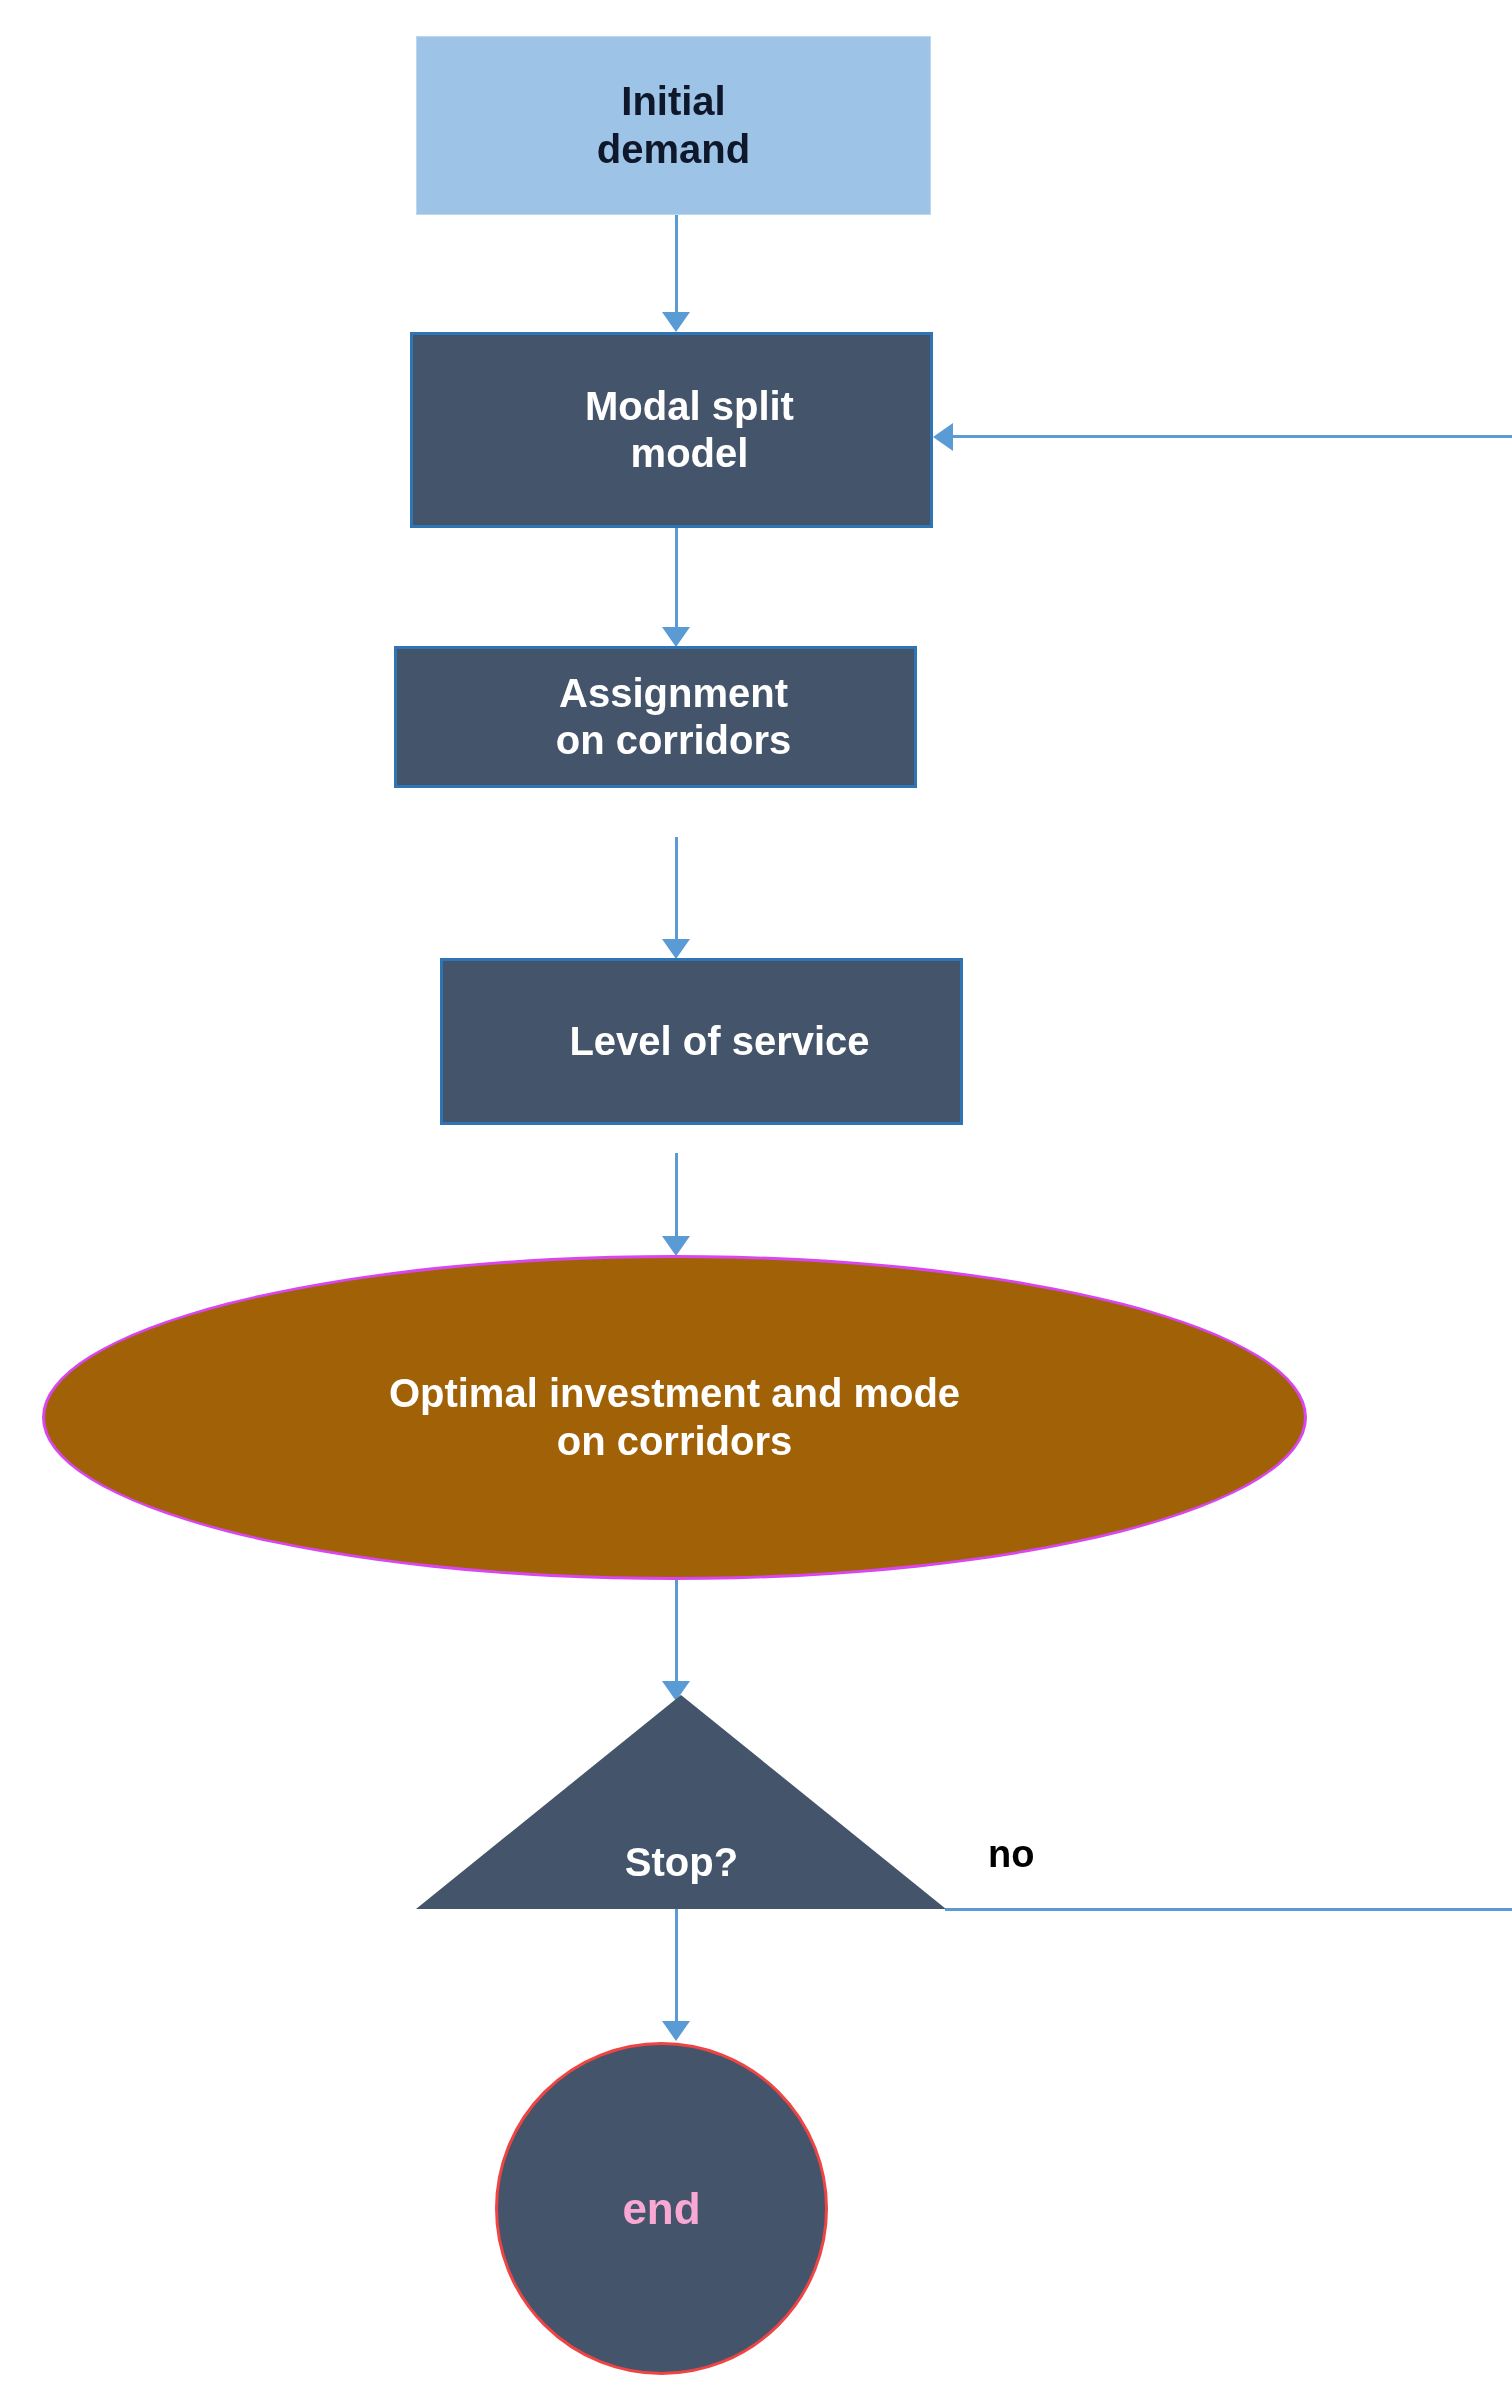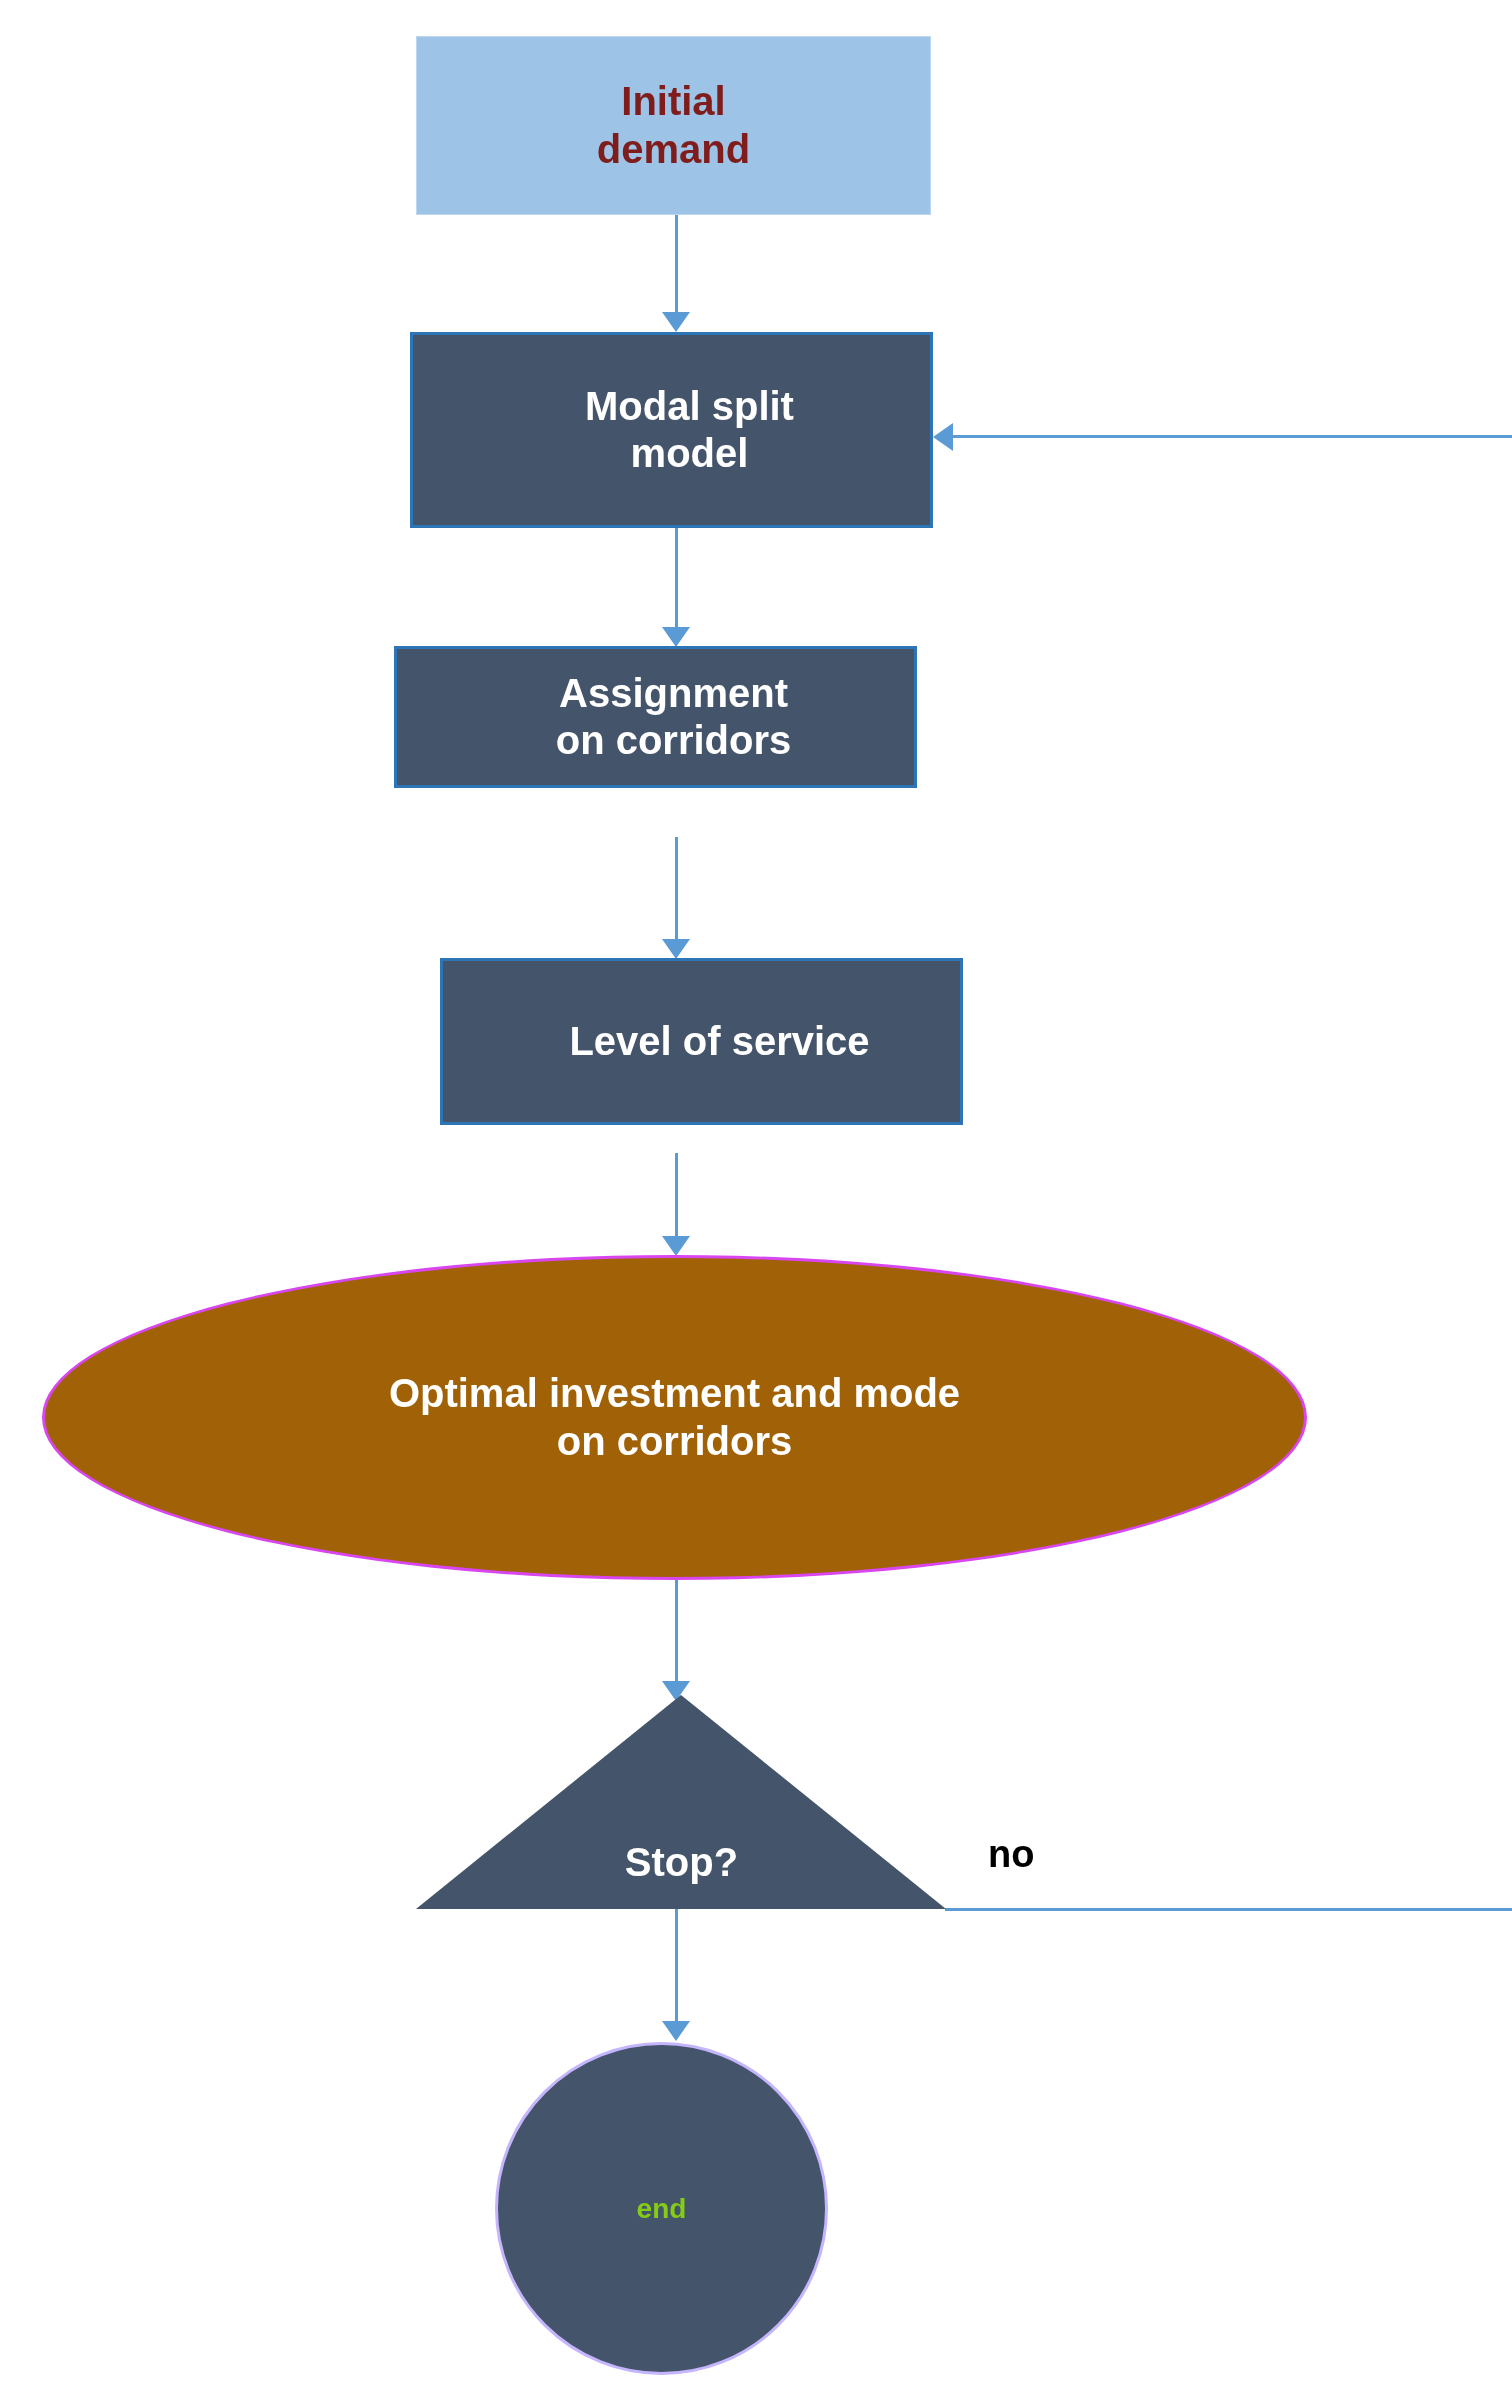--- a/index.html
+++ b/index.html
@@ -27,21 +27,21 @@
     white-space: pre-line;
   }
   
   #node-initial-demand {
     left: 416px;
     top: 36px;
     width: 515px;
     height: 179px;
     background: #9DC3E6;
     border: 1px solid #BDD7EE;
-    color: #7f1d1d;
+    color: #0f172a;
     font-size: 40px;
   }
   
   .proc {
     background: #44546A;
     border: 3px solid #2E75B6;
     color: #FFFFFF;
     font-size: 40px;
     padding-left: 36px;
   }
@@ -103,24 +103,24 @@
     position: relative;
     z-index: 2;
   }
   
   #node-end {
     left: 495px;
     top: 2042px;
     width: 333px;
     height: 333px;
     background: #44546A;
-    border: 3px solid #c4b5fd;
+    border: 3px solid #ef4444;
     border-radius: 50%;
-    color: #84cc16;
-    font-size: 28px;
+    color: #f9a8d4;
+    font-size: 44px;
   }
   
   .conn-line {
     position: absolute;
     background: #5B9BD5;
   }
   .conn-v {
     width: 3px;
   }
   .conn-h {

